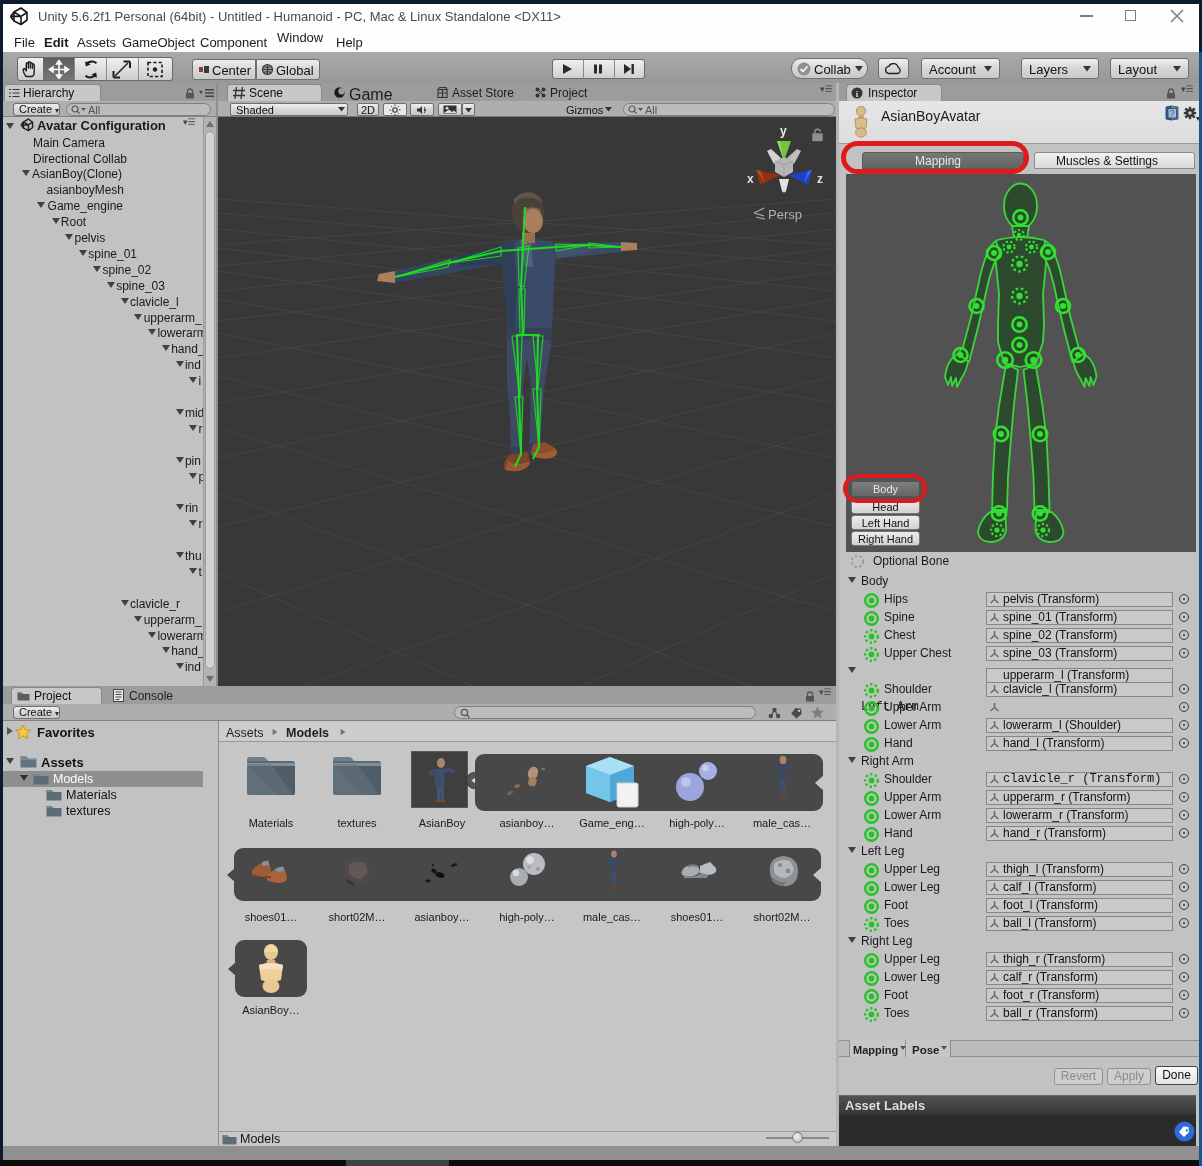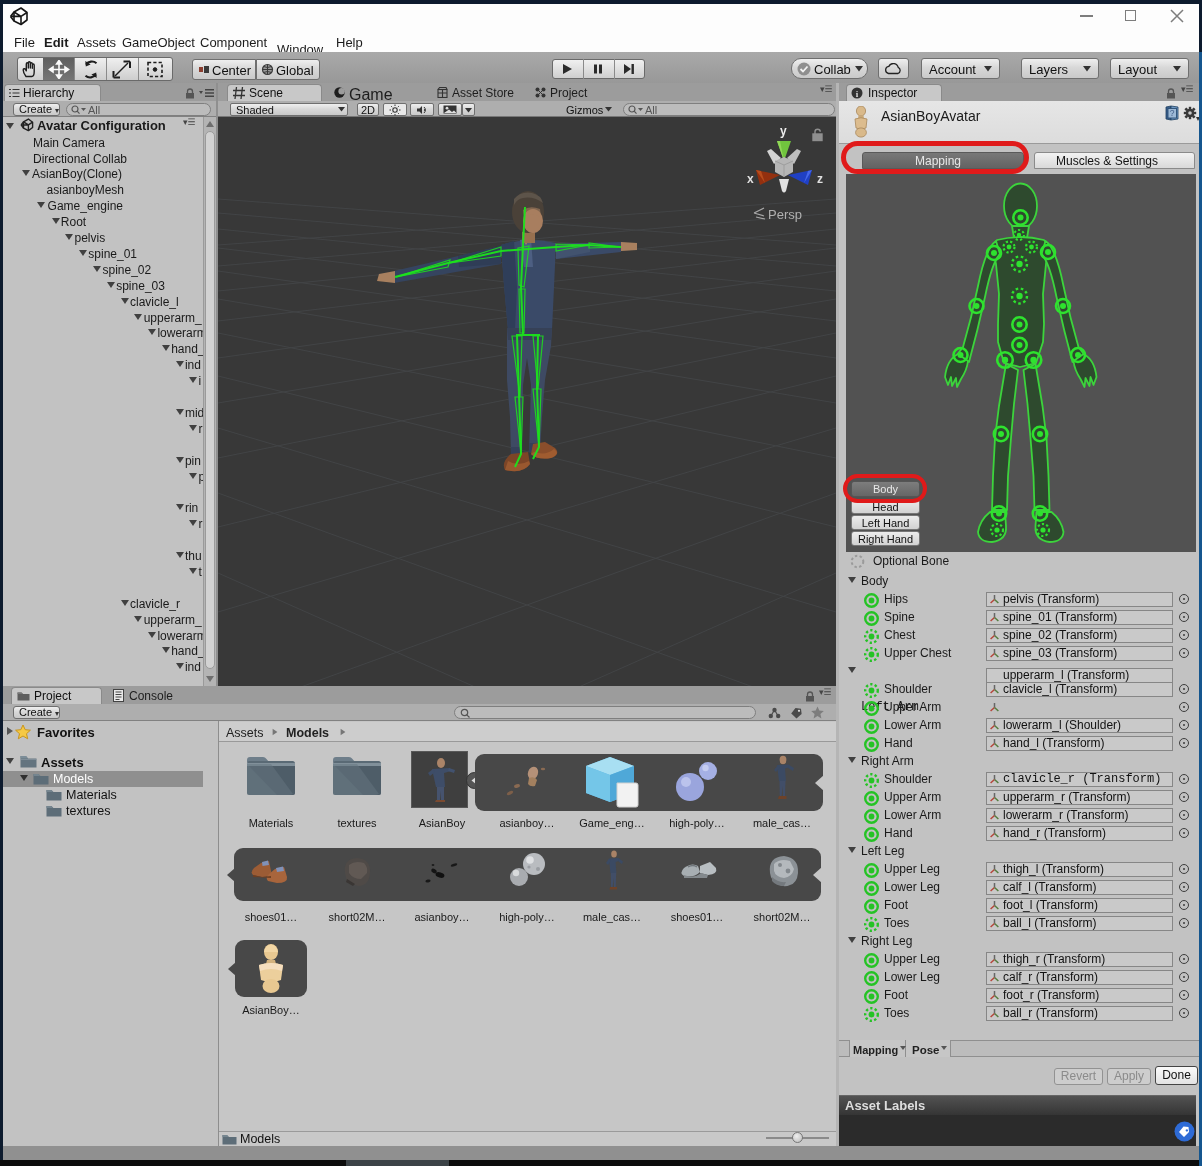--- a/index.html
+++ b/index.html
@@ -21,39 +21,40 @@
   .bpick:after { content:""; position:absolute; left:2.6px; top:2.6px; width:2.2px; height:2.2px; background:#3d3d3d; border-radius:50%; }
   .tfi { position:absolute; width:11px; height:11px; }
   .glbl { position:absolute; width:84px; font-size:11px; color:#1a1a1a; text-align:center; white-space:nowrap; }
 </style>
 </head>
 <body>
 <div id="root">
 
   <div class="abs" style="left:3px; top:4px; width:1196px; height:48px; background:#fdfdfd;"></div>
 
+  <div class="abs txt" style="left:38px; top:9px; font-size:13px; color:#4b4b4b;">Unity 5.6.2f1 Personal (64bit) - Untitled - Humanoid - PC, Mac &amp; Linux Standalone &lt;DX11&gt;</div>
   <svg class="abs" style="left:9px; top:7px;" width="20" height="19" viewBox="0 0 20 19">
     <g stroke="#161616" stroke-width="1.6" fill="none" stroke-linejoin="round">
       <path d="M12 1 L18 5.5 L18 13 L12 17.5 L5 14 L5 5 Z"></path>
       <path d="M5 5 L12 9.4 L18 5.5 M12 9.4 L12 17.5 M1.5 9.4 L5 5 M1.5 9.4 L5 14 M1.5 9.4 L12 9.4"></path>
     </g>
   </svg>
 
   <div class="abs" style="left:1080px; top:15px; width:13px; height:1.5px; background:#7d7d7d;"></div>
   <div class="abs" style="left:1125px; top:10px; width:11px; height:11px; border:1.5px solid #7d7d7d;"></div>
   <svg class="abs" style="left:1170px; top:9px;" width="14" height="14">
       <path d="M1 1 L13 13 M13 1 L1 13" stroke="#7d7d7d" stroke-width="1.5"></path>
     </svg>
 
   <div class="abs txt" style="left:14px; top:35px; font-size:13px; color:#1c1c1c;">File</div>
   <div class="abs txt" style="left:44px; top:35px; font-size:13px; color:#1c1c1c;font-weight:bold;">Edit</div>
   <div class="abs txt" style="left:77px; top:35px; font-size:13px; color:#1c1c1c;">Assets</div>
   <div class="abs txt" style="left:122px; top:35px; font-size:13px; color:#1c1c1c;">GameObject</div>
   <div class="abs txt" style="left:200px; top:35px; font-size:13px; color:#1c1c1c;">Component</div>
-  <div class="abs txt" style="left:277px; top:42px; font-size:13px; color:#1c1c1c;">Window</div>
+  <div class="abs txt" style="left:277px; top:30px; font-size:13px; color:#1c1c1c;">Window</div>
   <div class="abs txt" style="left:336px; top:35px; font-size:13px; color:#1c1c1c;">Help</div>
 
   <div class="abs" style="left:3px; top:52px; width:1196px; height:31px; background:linear-gradient(#a9a9a9,#989898);"></div>
 
   <div class="abs" style="left:17px; top:57px; width:156px; height:24px; background:linear-gradient(#f0f0f0,#cdcdcd); border:1px solid #6a6a6a; border-radius:3px;"></div>
   <div class="abs" style="left:43px; top:58px; width:32px; height:22px; background:linear-gradient(#5f5f5f,#757575); border-radius:0;"></div>
   <div class="abs" style="left:74px; top:58px; width:1px; height:22px; background:#8a8a8a;"></div>
   <div class="abs" style="left:106px; top:58px; width:1px; height:22px; background:#8a8a8a;"></div>
   <div class="abs" style="left:138px; top:58px; width:1px; height:22px; background:#8a8a8a;"></div>
   <svg class="abs" style="left:20px; top:59px;" width="20" height="20" viewBox="0 0 20 20">

